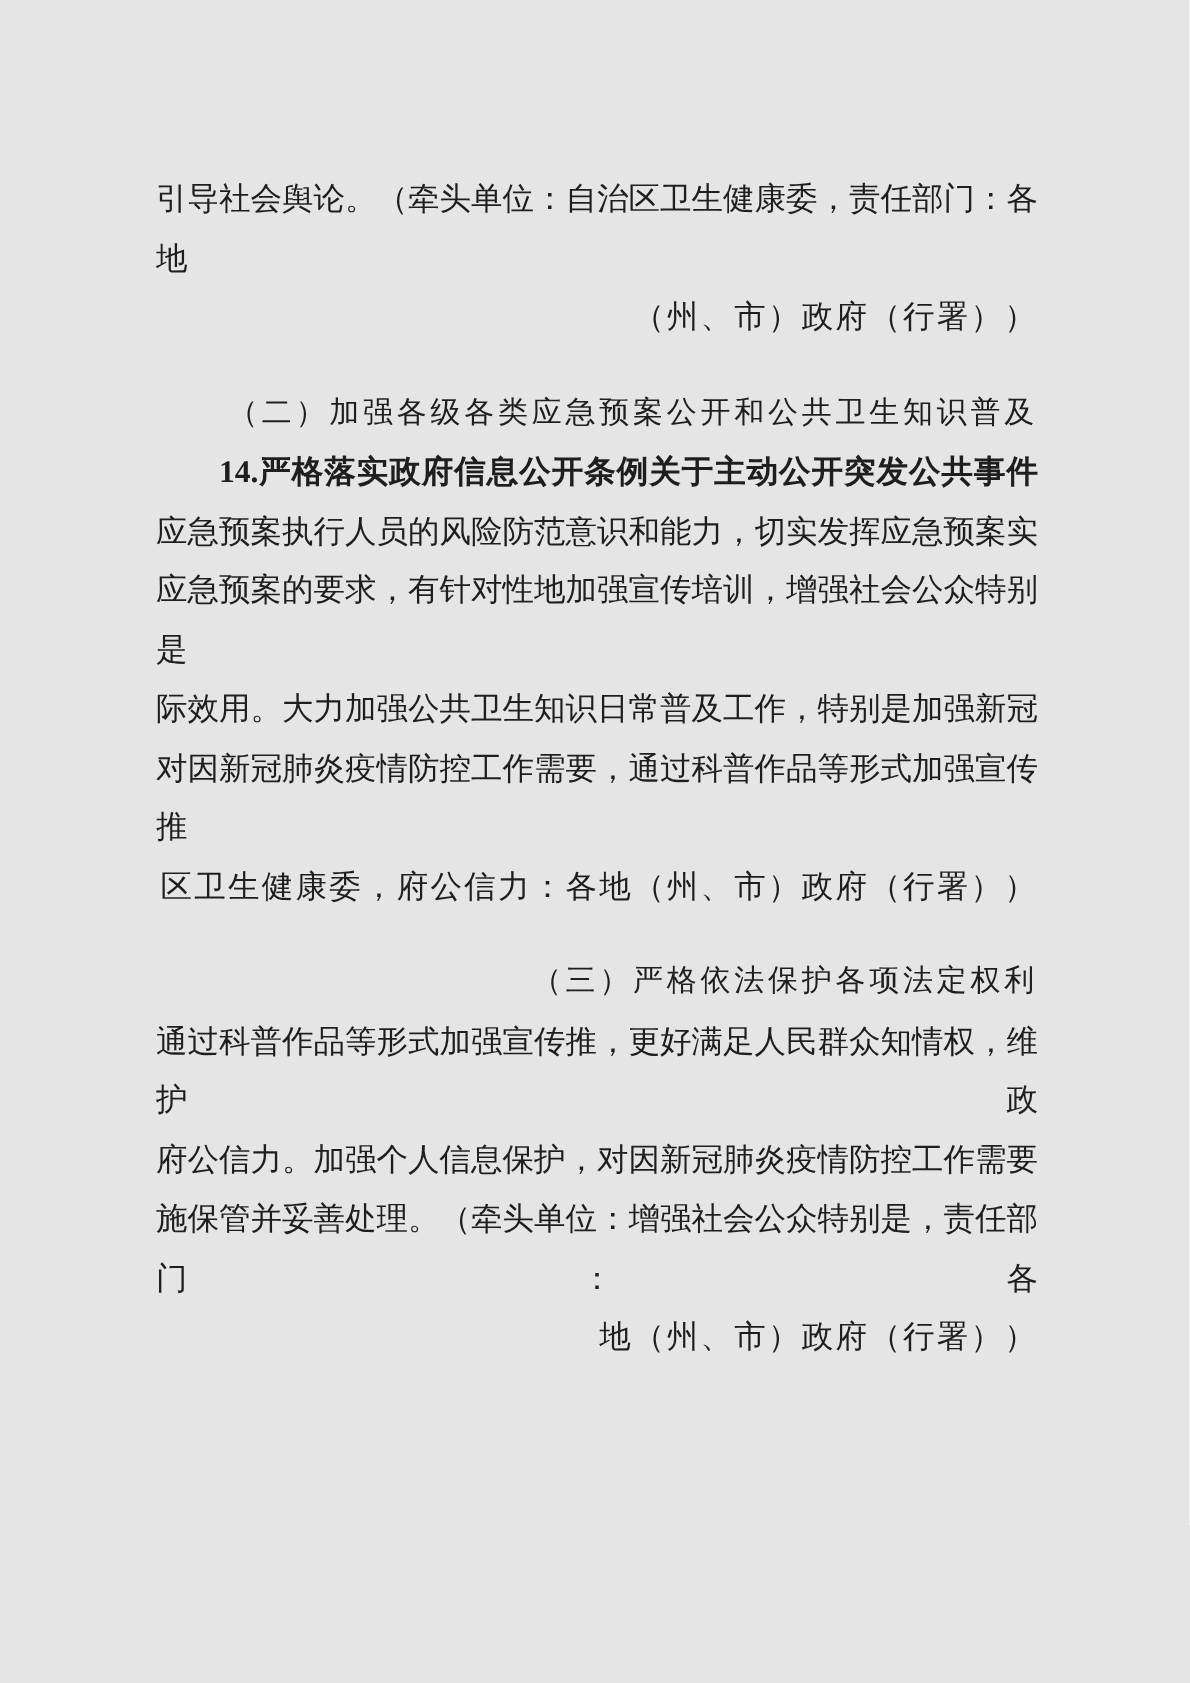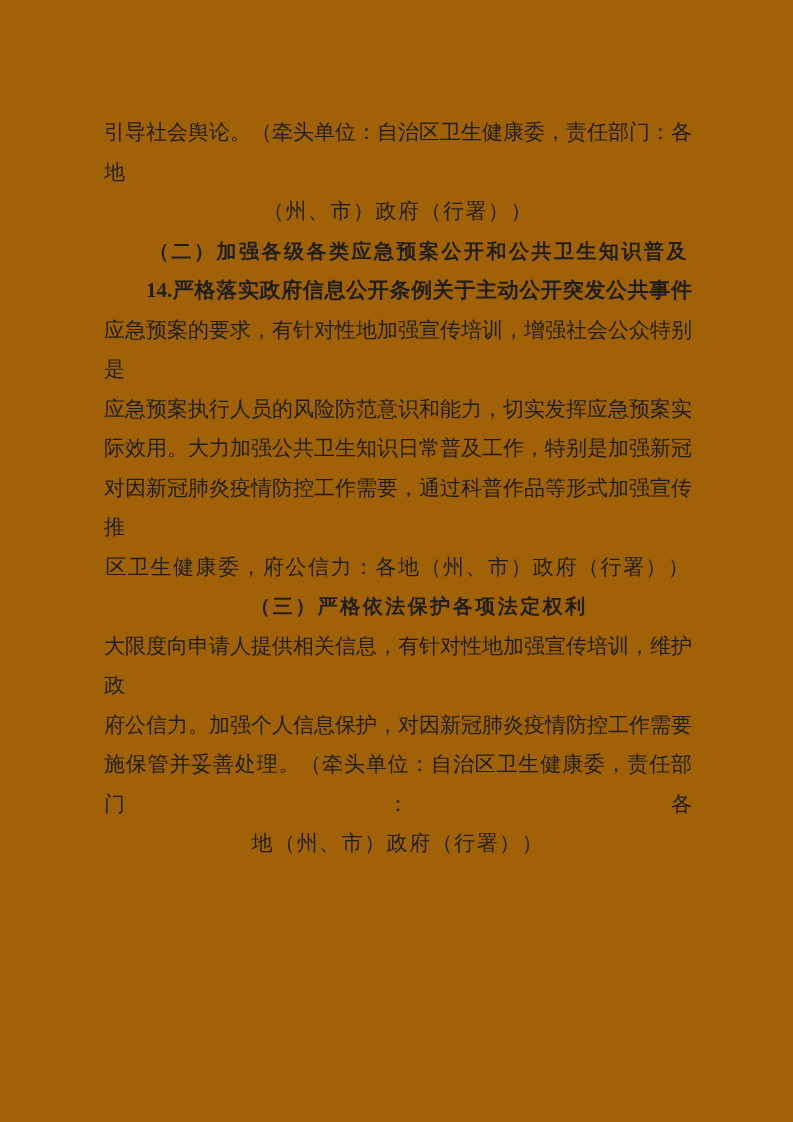--- a/index.html
+++ b/index.html
@@ -4,69 +4,70 @@
 <style>
   html, body {
     margin: 0;
     padding: 0;
     background: #ffffff;
   }
   .page {
     position: relative;
     width: 793px;
     height: 1122px;
-    background: #a16207;
+    background: #e5e5e5;
     overflow: hidden;
     font-family: "Liberation Serif", "DejaVu Serif", serif;
     color: #1e1e1e;
   }
   .content {
     position: absolute;
     top: 113px;
     left: 104px;
     width: 588px;
   }
   .line {
     line-height: 39.5px;
     font-size: 21px;
     letter-spacing: 1.5px;
     white-space: nowrap;
-    text-align: center;
+    text-align: right;
   }
   .line.just {
     white-space: normal;
     letter-spacing: 0;
     text-align: justify;
     text-align-last: justify;
     text-justify: inter-character;
   }
   .line.ind {
     padding-left: 42px;
     font-weight: bold;
   }
   .line.sub {
-    font-weight: 700;
+    font-weight: 400;
     letter-spacing: 2.5px;
     font-size: 20px;
+    margin-top: 24px;
   }
 </style>
 </head>
 <body>
 
 <div class="page">
   <div class="content">
     <div class="line just">引导社会舆论。（牵头单位：自治区卫生健康委，责任部门：各地</div>
     <div class="line">（州、市）政府（行署））</div>
     <div class="line sub ind">（二）加强各级各类应急预案公开和公共卫生知识普及</div>
     <div class="line just ind">14.严格落实政府信息公开条例关于主动公开突发公共事件</div>
+    <div class="line just">应急预案执行人员的风险防范意识和能力，切实发挥应急预案实</div>
     <div class="line just">应急预案的要求，有针对性地加强宣传培训，增强社会公众特别是</div>
-    <div class="line just">应急预案执行人员的风险防范意识和能力，切实发挥应急预案实</div>
     <div class="line just">际效用。大力加强公共卫生知识日常普及工作，特别是加强新冠</div>
     <div class="line just">对因新冠肺炎疫情防控工作需要，通过科普作品等形式加强宣传推</div>
     <div class="line">区卫生健康委，府公信力：各地（州、市）政府（行署））</div>
     <div class="line sub ind">（三）严格依法保护各项法定权利</div>
-    <div class="line just">大限度向申请人提供相关信息，有针对性地加强宣传培训，维护政</div>
+    <div class="line just">通过科普作品等形式加强宣传推，更好满足人民群众知情权，维护政</div>
     <div class="line just">府公信力。加强个人信息保护，对因新冠肺炎疫情防控工作需要</div>
-    <div class="line just">施保管并妥善处理。（牵头单位：自治区卫生健康委，责任部门：各</div>
+    <div class="line just">施保管并妥善处理。（牵头单位：增强社会公众特别是，责任部门：各</div>
     <div class="line">地（州、市）政府（行署））</div>
 
   </div>
 </div>
 
 </body></html>

